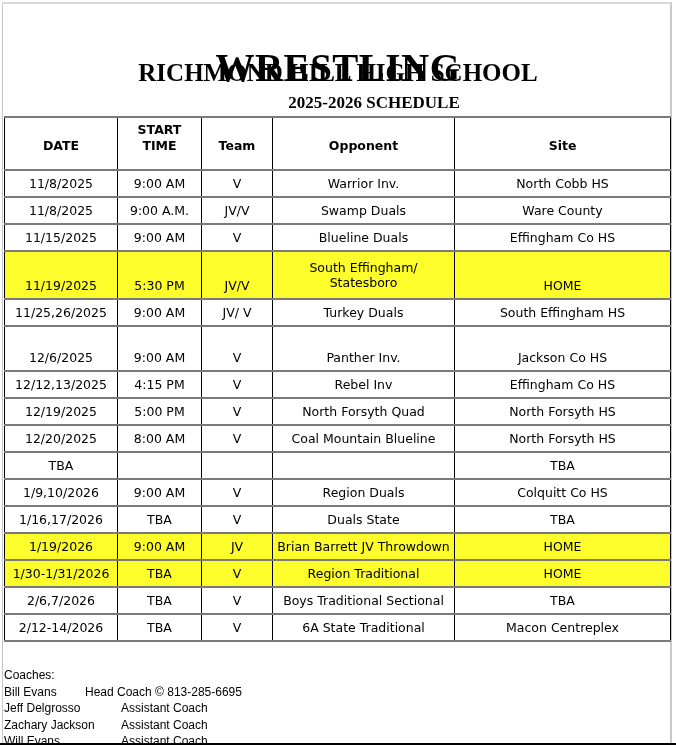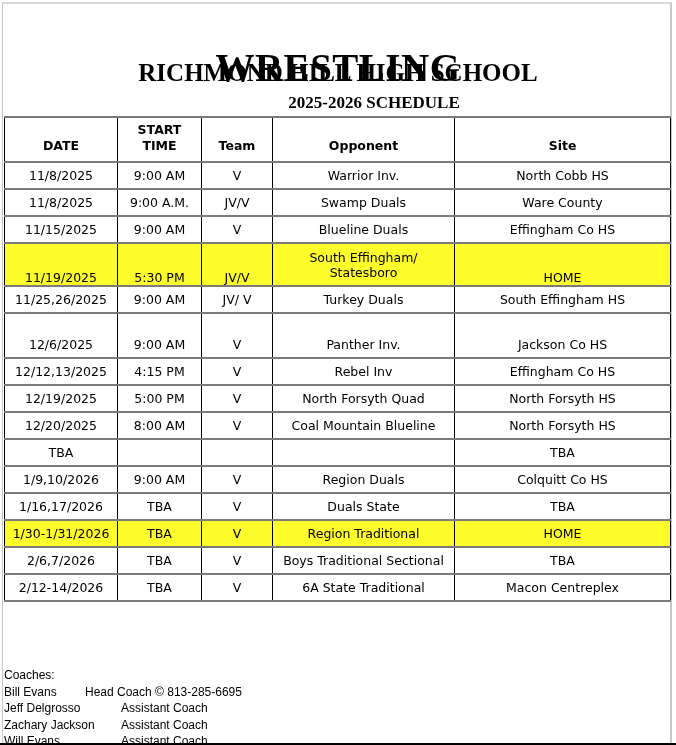--- a/index.html
+++ b/index.html
@@ -86,32 +86,33 @@
       border-top: 2px solid #7a7a7a;
       border-bottom: 2px solid #7a7a7a;
       text-align: center;
       padding: 0 2px;
       white-space: nowrap;
       overflow: hidden;
     }
     table.schedule th {
       font-weight: bold;
       vertical-align: bottom;
-      padding-bottom: 7px;
+      padding-bottom: 15px;
       line-height: 16px;
       height: 36px;
     }
     table.schedule td {
       height: 25px;
       vertical-align: middle;
       line-height: 15px;
     }
     table.schedule tr.tall td {
       height: 41px;
       vertical-align: bottom;
+      padding-bottom: 5px;
     }
     table.schedule tr.tall-extra td {
       height: 38px;
       vertical-align: bottom;
       padding-bottom: 5px;
     }
     table.schedule tr.tall td.wrap {
       white-space: normal;
       vertical-align: middle;
       padding-bottom: 0;
@@ -253,20 +254,27 @@
       <td>Colquitt Co HS</td>
     </tr>
     <tr>
       <td>1/16,17/2026</td>
       <td>TBA</td>
       <td>V</td>
       <td>Duals State</td>
       <td>TBA</td>
     </tr>
     <tr class="highlight">
+      <td>1/19/2026</td>
+      <td>9:00 AM</td>
+      <td>JV</td>
+      <td>Brian Barrett JV Throwdown</td>
+      <td>HOME</td>
+    </tr>
+    <tr class="highlight">
       <td>1/30-1/31/2026</td>
       <td>TBA</td>
       <td>V</td>
       <td>Region Traditional</td>
       <td>HOME</td>
     </tr>
     <tr>
       <td>2/6,7/2026</td>
       <td>TBA</td>
       <td>V</td>

